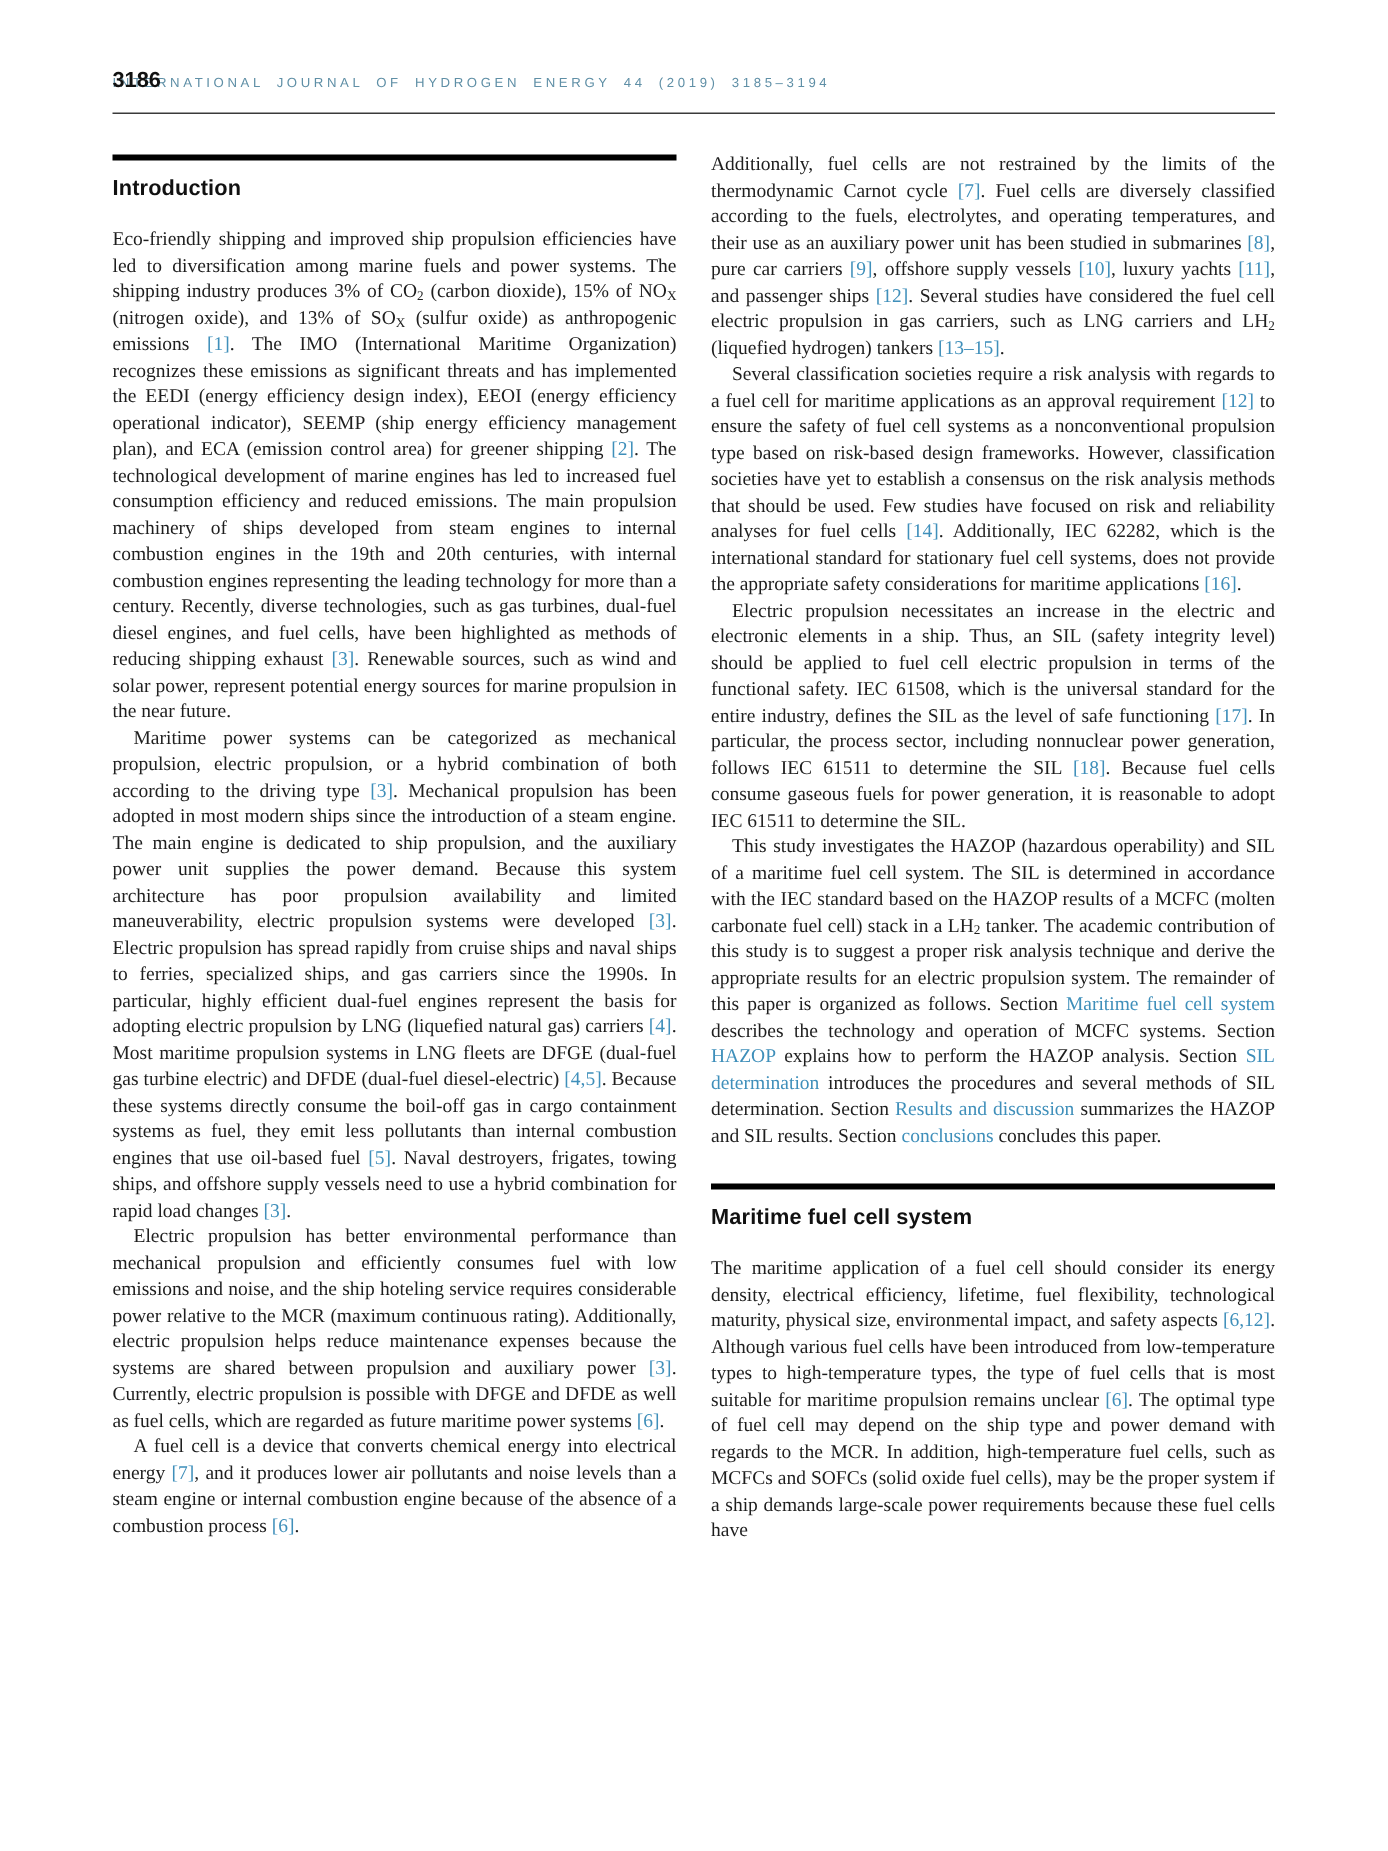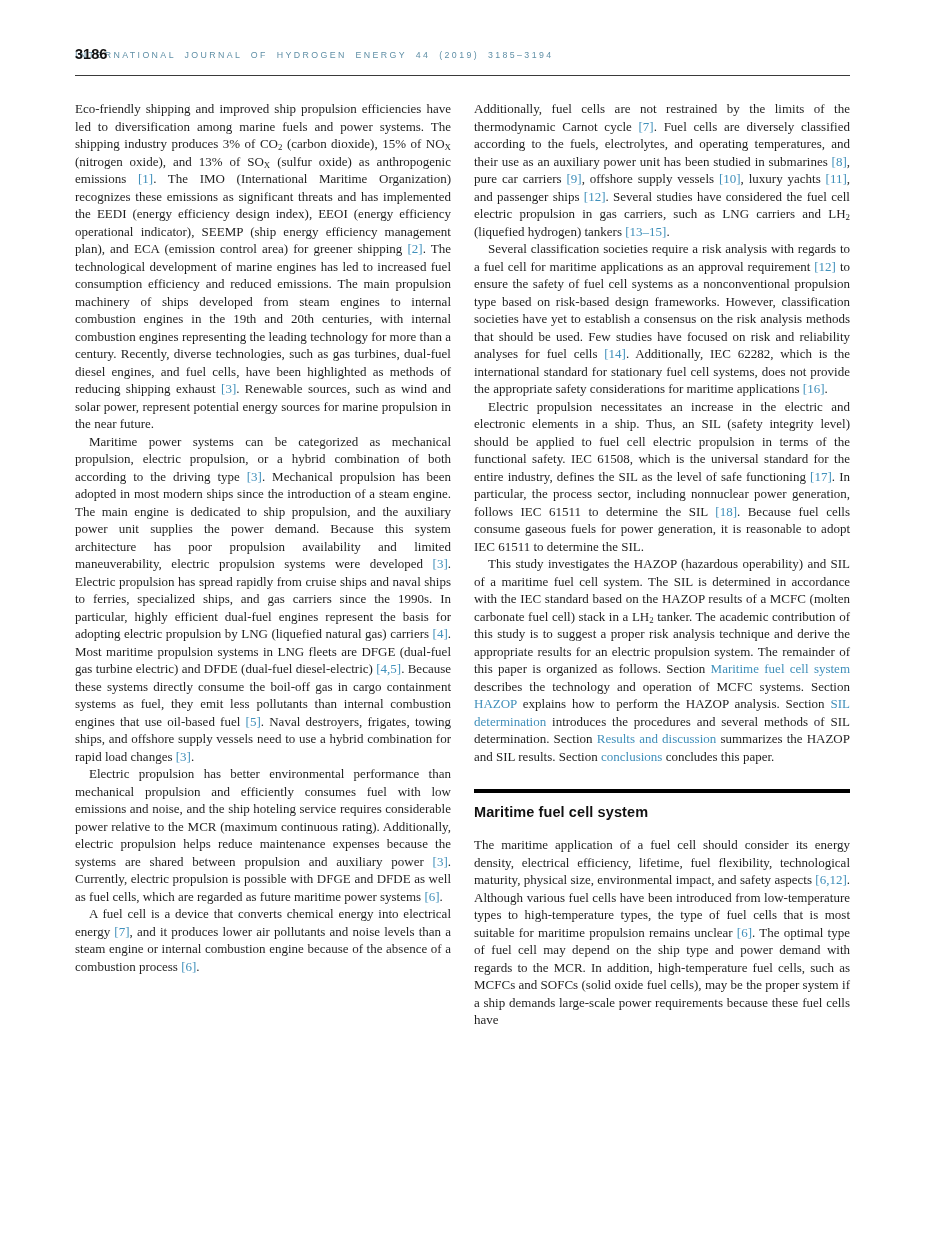--- a/index.html
+++ b/index.html
@@ -92,20 +92,24 @@
 
   <div class="page-header">
     <span class="page-number">3186</span>
     <span class="journal-title">international journal of hydrogen energy 44 (2019) 3185–3194</span>
   </div>
 
   <div class="header-rule"></div>
 
   <div class="content-columns">
     <div class="col">
+        <div class="section-head">
+          <div class="section-rule"></div>
+          <h2 class="section-title">Introduction</h2>
+        </div>
         <p class="para"><span>Eco-friendly shipping and improved ship propulsion efficiencies have led to diversification among marine fuels and power systems. The shipping industry produces 3% of CO</span><span class="sub">2</span><span> (carbon dioxide), 15% of NO</span><span class="sub">X</span><span> (nitrogen oxide), and 13% of SO</span><span class="sub">X</span><span> (sulfur oxide) as anthropogenic emissions </span><span class="link">[1]</span><span>. The IMO (International Maritime Organization) recognizes these emissions as significant threats and has implemented the EEDI (energy efficiency design index), EEOI (energy efficiency operational indicator), SEEMP (ship energy efficiency management plan), and ECA (emission control area) for greener shipping </span><span class="link">[2]</span><span>. The technological development of marine engines has led to increased fuel consumption efficiency and reduced emissions. The main propulsion machinery of ships developed from steam engines to internal combustion engines in the 19th and 20th centuries, with internal combustion engines representing the leading technology for more than a century. Recently, diverse technologies, such as gas turbines, dual-fuel diesel engines, and fuel cells, have been highlighted as methods of reducing shipping exhaust </span><span class="link">[3]</span><span>. Renewable sources, such as wind and solar power, represent potential energy sources for marine propulsion in the near future.</span></p>
         <p class="para indent"><span>Maritime power systems can be categorized as mechanical propulsion, electric propulsion, or a hybrid combination of both according to the driving type </span><span class="link">[3]</span><span>. Mechanical propulsion has been adopted in most modern ships since the introduction of a steam engine. The main engine is dedicated to ship propulsion, and the auxiliary power unit supplies the power demand. Because this system architecture has poor propulsion availability and limited maneuverability, electric propulsion systems were developed </span><span class="link">[3]</span><span>. Electric propulsion has spread rapidly from cruise ships and naval ships to ferries, specialized ships, and gas carriers since the 1990s. In particular, highly efficient dual-fuel engines represent the basis for adopting electric propulsion by LNG (liquefied natural gas) carriers </span><span class="link">[4]</span><span>. Most maritime propulsion systems in LNG fleets are DFGE (dual-fuel gas turbine electric) and DFDE (dual-fuel diesel-electric) </span><span class="link">[4,5]</span><span>. Because these systems directly consume the boil-off gas in cargo containment systems as fuel, they emit less pollutants than internal combustion engines that use oil-based fuel </span><span class="link">[5]</span><span>. Naval destroyers, frigates, towing ships, and offshore supply vessels need to use a hybrid combination for rapid load changes </span><span class="link">[3]</span><span>.</span></p>
         <p class="para indent"><span>Electric propulsion has better environmental performance than mechanical propulsion and efficiently consumes fuel with low emissions and noise, and the ship hoteling service requires considerable power relative to the MCR (maximum continuous rating). Additionally, electric propulsion helps reduce maintenance expenses because the systems are shared between propulsion and auxiliary power </span><span class="link">[3]</span><span>. Currently, electric propulsion is possible with DFGE and DFDE as well as fuel cells, which are regarded as future maritime power systems </span><span class="link">[6]</span><span>.</span></p>
         <p class="para indent"><span>A fuel cell is a device that converts chemical energy into electrical energy </span><span class="link">[7]</span><span>, and it produces lower air pollutants and noise levels than a steam engine or internal combustion engine because of the absence of a combustion process </span><span class="link">[6]</span><span>.</span></p>
       </div>
     <div class="col">
         <p class="para"><span>Additionally, fuel cells are not restrained by the limits of the thermodynamic Carnot cycle </span><span class="link">[7]</span><span>. Fuel cells are diversely classified according to the fuels, electrolytes, and operating temperatures, and their use as an auxiliary power unit has been studied in submarines </span><span class="link">[8]</span><span>, pure car carriers </span><span class="link">[9]</span><span>, offshore supply vessels </span><span class="link">[10]</span><span>, luxury yachts </span><span class="link">[11]</span><span>, and passenger ships </span><span class="link">[12]</span><span>. Several studies have considered the fuel cell electric propulsion in gas carriers, such as LNG carriers and LH</span><span class="sub">2</span><span> (liquefied hydrogen) tankers </span><span class="link">[13–15]</span><span>.</span></p>
         <p class="para indent"><span>Several classification societies require a risk analysis with regards to a fuel cell for maritime applications as an approval requirement </span><span class="link">[12]</span><span> to ensure the safety of fuel cell systems as a nonconventional propulsion type based on risk-based design frameworks. However, classification societies have yet to establish a consensus on the risk analysis methods that should be used. Few studies have focused on risk and reliability analyses for fuel cells </span><span class="link">[14]</span><span>. Additionally, IEC 62282, which is the international standard for stationary fuel cell systems, does not provide the appropriate safety considerations for maritime applications </span><span class="link">[16]</span><span>.</span></p>
         <p class="para indent"><span>Electric propulsion necessitates an increase in the electric and electronic elements in a ship. Thus, an SIL (safety integrity level) should be applied to fuel cell electric propulsion in terms of the functional safety. IEC 61508, which is the universal standard for the entire industry, defines the SIL as the level of safe functioning </span><span class="link">[17]</span><span>. In particular, the process sector, including nonnuclear power generation, follows IEC 61511 to determine the SIL </span><span class="link">[18]</span><span>. Because fuel cells consume gaseous fuels for power generation, it is reasonable to adopt IEC 61511 to determine the SIL.</span></p>
         <p class="para indent"><span>This study investigates the HAZOP (hazardous operability) and SIL of a maritime fuel cell system. The SIL is determined in accordance with the IEC standard based on the HAZOP results of a MCFC (molten carbonate fuel cell) stack in a LH</span><span class="sub">2</span><span> tanker. The academic contribution of this study is to suggest a proper risk analysis technique and derive the appropriate results for an electric propulsion system. The remainder of this paper is organized as follows. Section </span><span class="link">Maritime fuel cell system</span><span> describes the technology and operation of MCFC systems. Section </span><span class="link">HAZOP</span><span> explains how to perform the HAZOP analysis. Section </span><span class="link">SIL determination</span><span> introduces the procedures and several methods of SIL determination. Section </span><span class="link">Results and discussion</span><span> summarizes the HAZOP and SIL results. Section </span><span class="link">conclusions</span><span> concludes this paper.</span></p>

